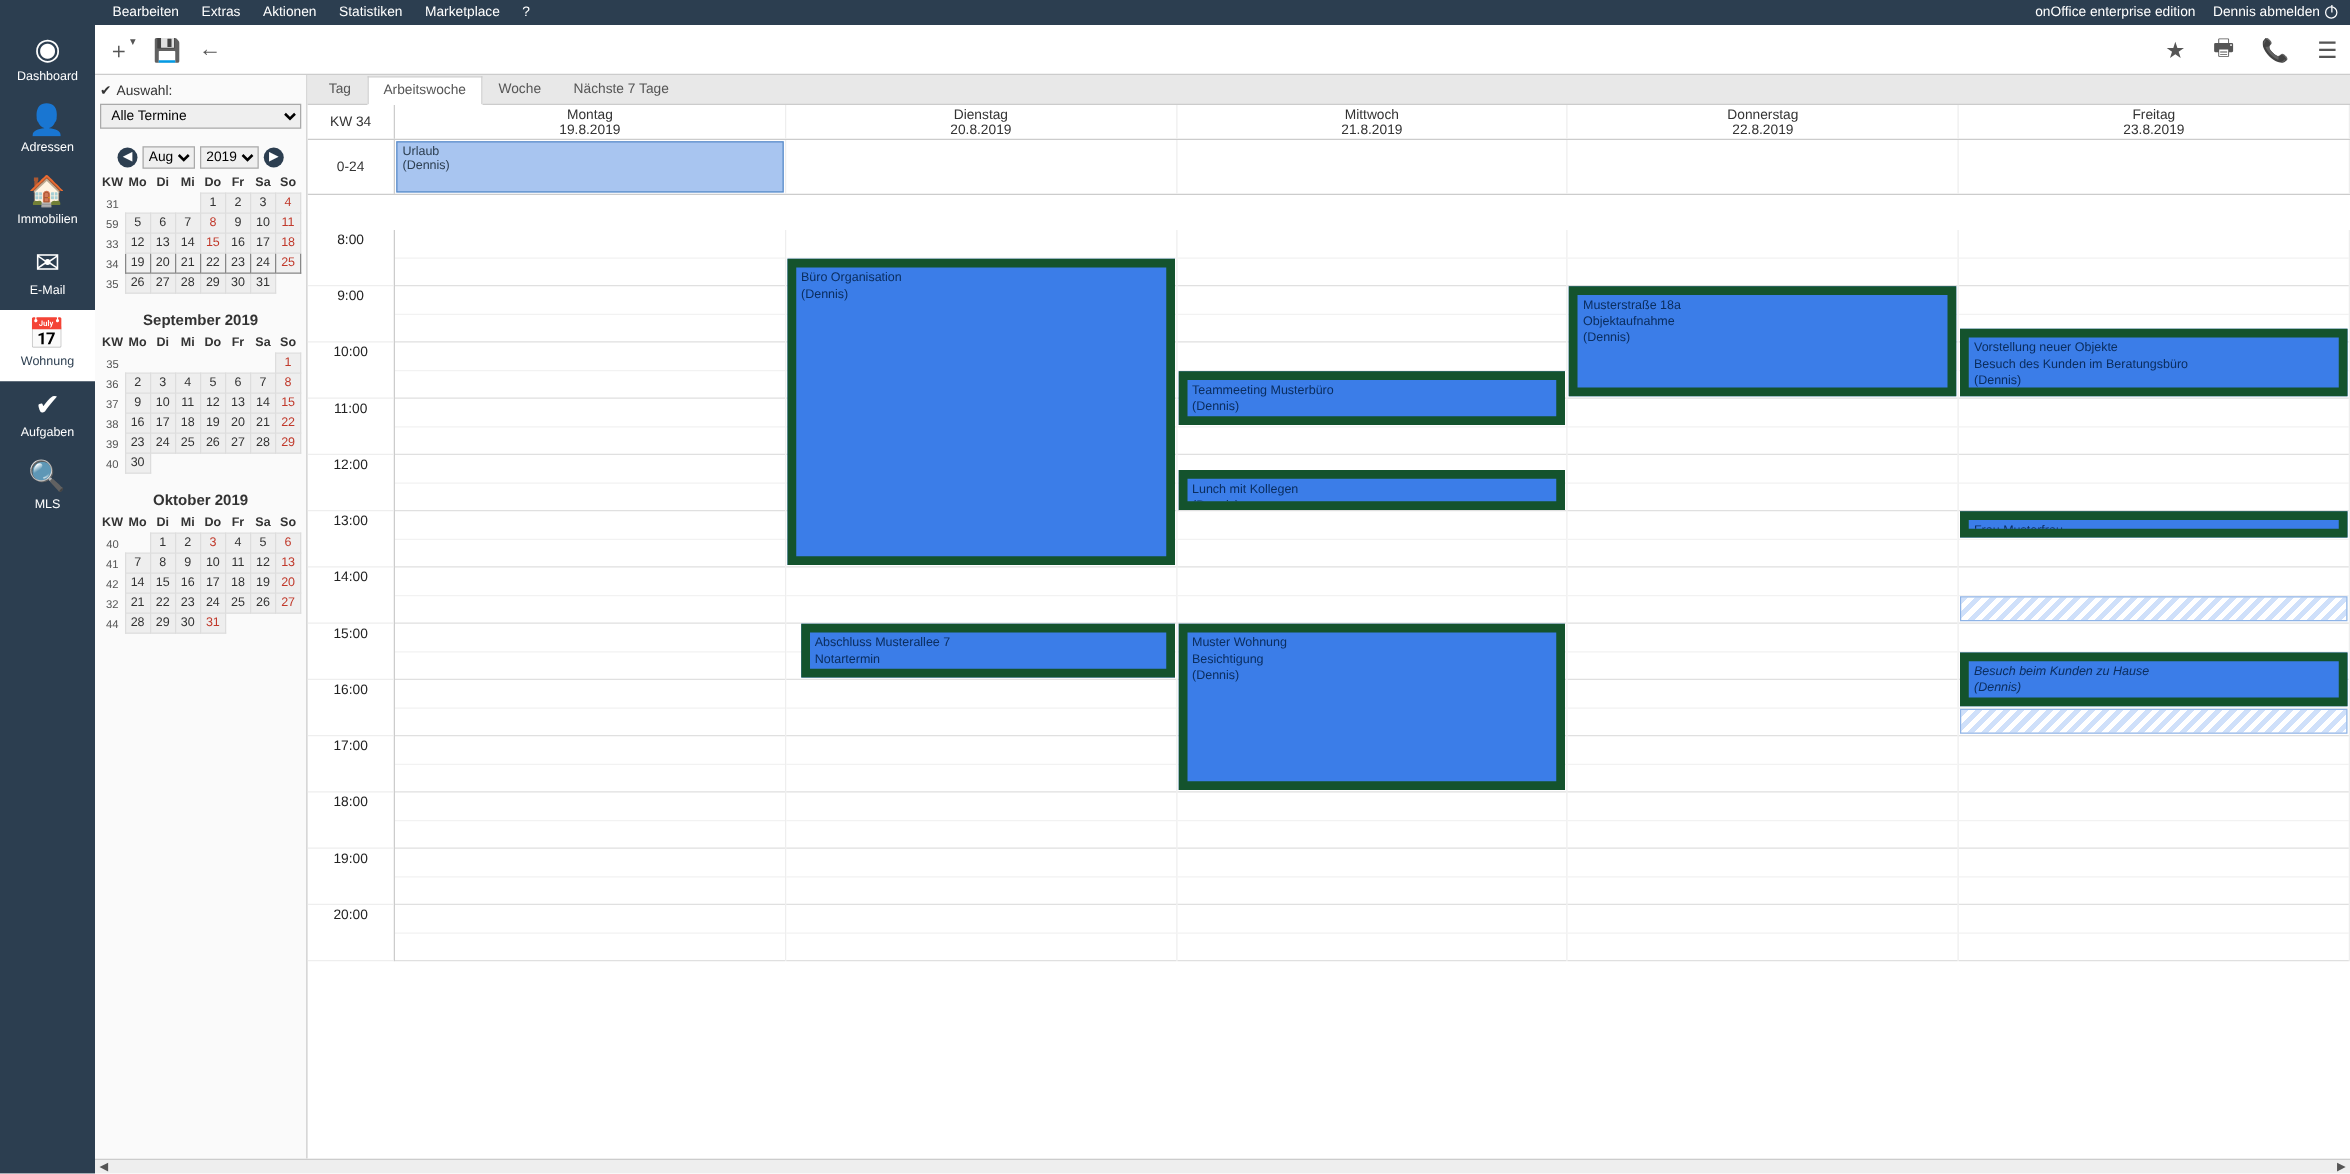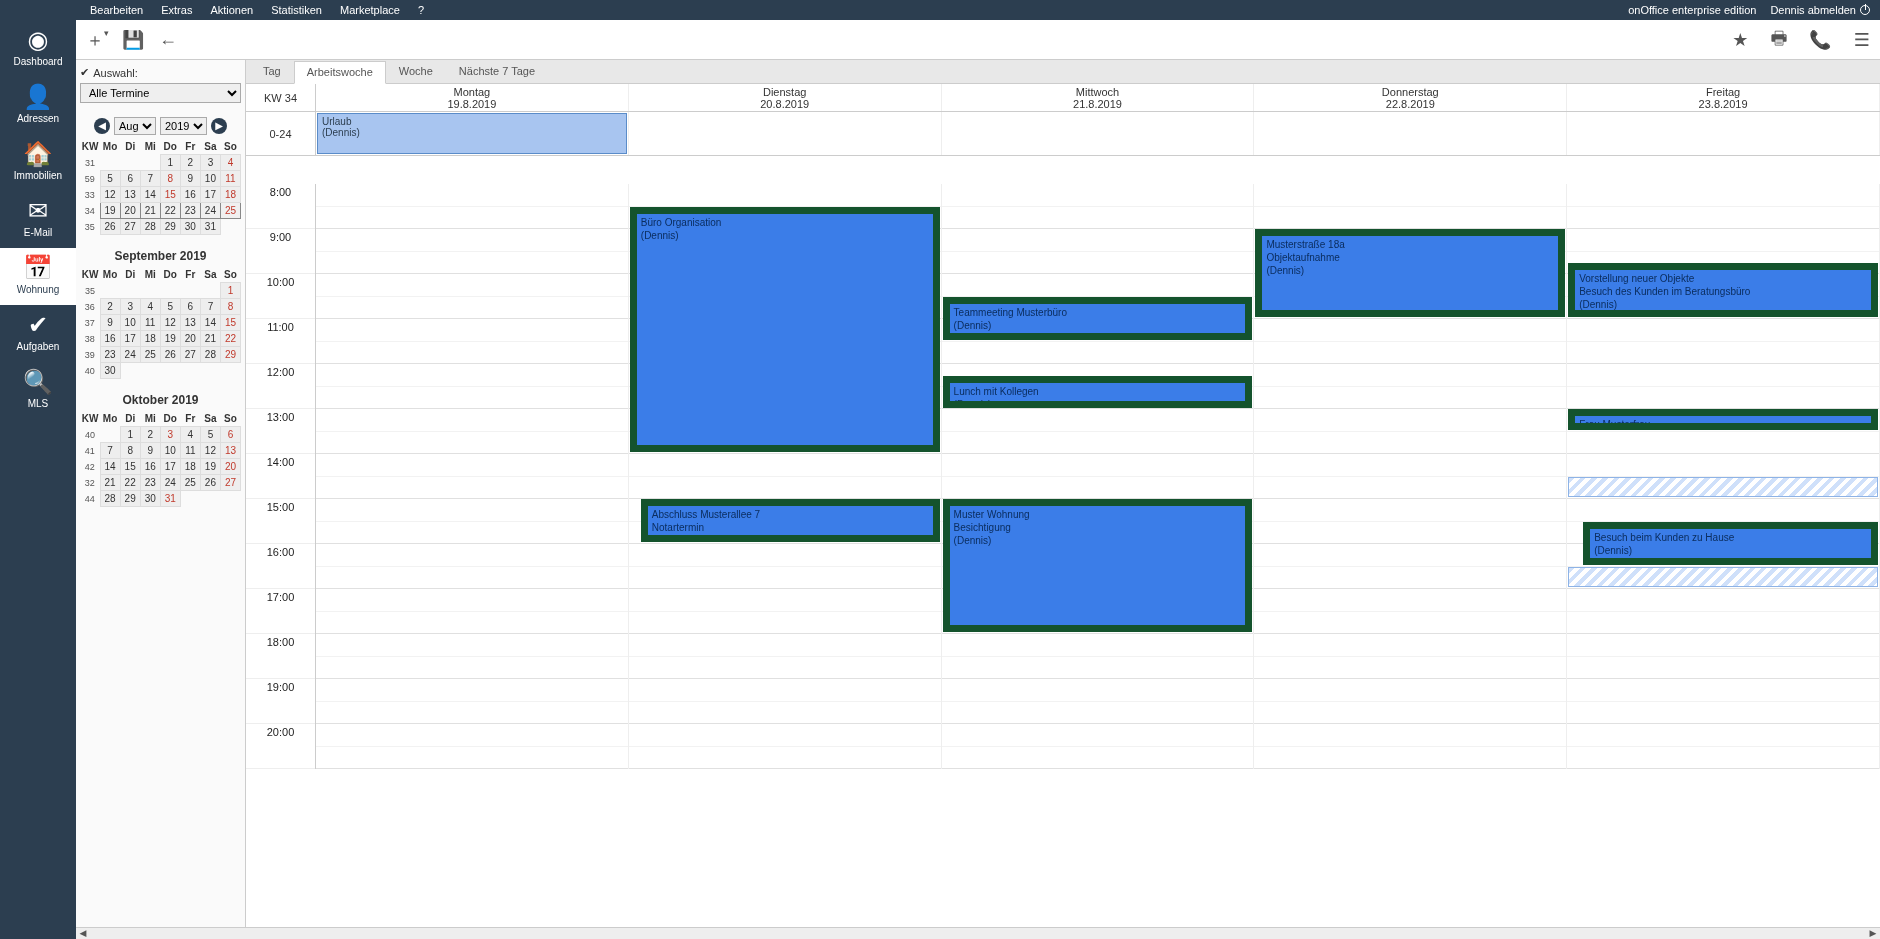--- a/index.html
+++ b/index.html
@@ -596,21 +596,21 @@
                       <div>Besuch des Kunden im Beratungsbüro</div>
                       <div>(Dennis)</div>
                     </div>
                     <div class="event" style="top: 225px; height: 20.5px; left: 1px; right: 1px;">
                       <div>Frau Musterfrau</div>
                       <div>Folgebesichtigung</div>
                     </div>
                     <div class="event striped" style="top: 292.5px; height: 20.5px; left: 1px; right: 1px;">
                       <div></div>
                     </div>
-                    <div class="event" style="top: 337.5px; height: 43px; left: 16px; right: 1px;">
+                    <div class="event" style="top: 337.5px; height: 43px; left: 1px; right: 1px; font-style: italic;">
                       <div>Besuch beim Kunden zu Hause</div>
                       <div>(Dennis)</div>
                     </div>
                     <div class="event striped" style="top: 382.5px; height: 20.5px; left: 1px; right: 1px;">
                       <div></div>
                     </div>
                   </div>
                 </div>
           </div>
         </div>

